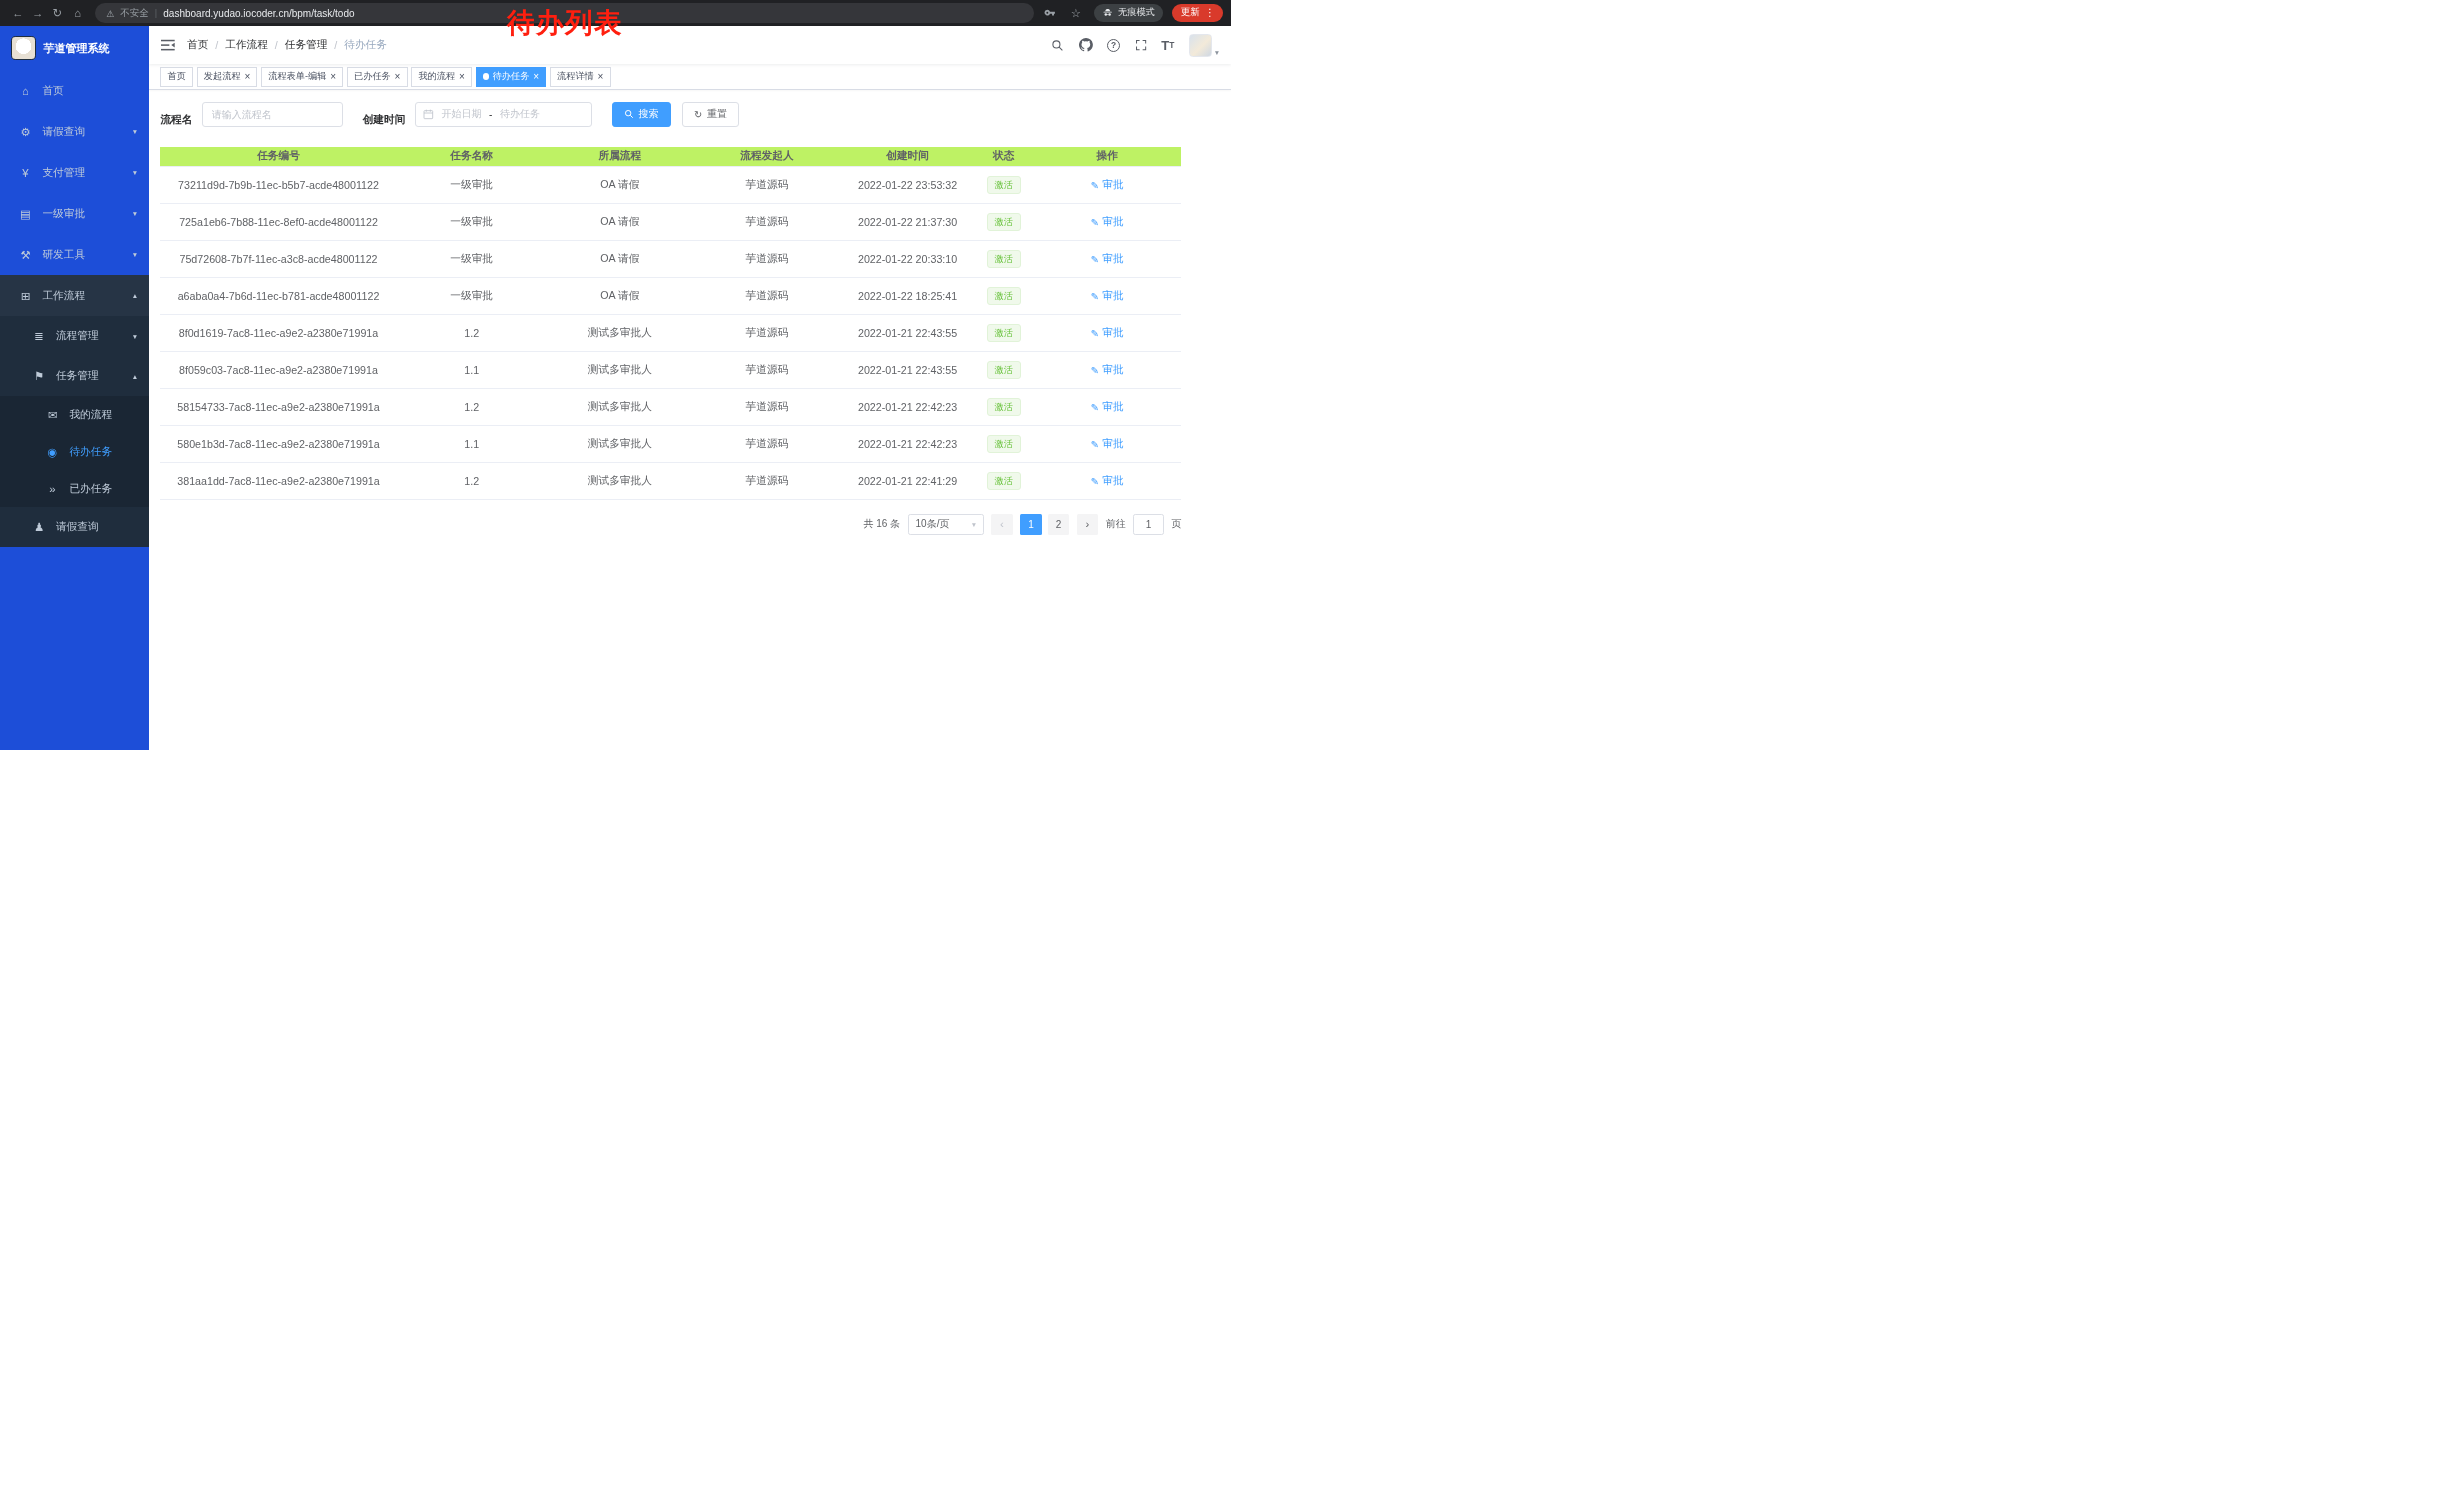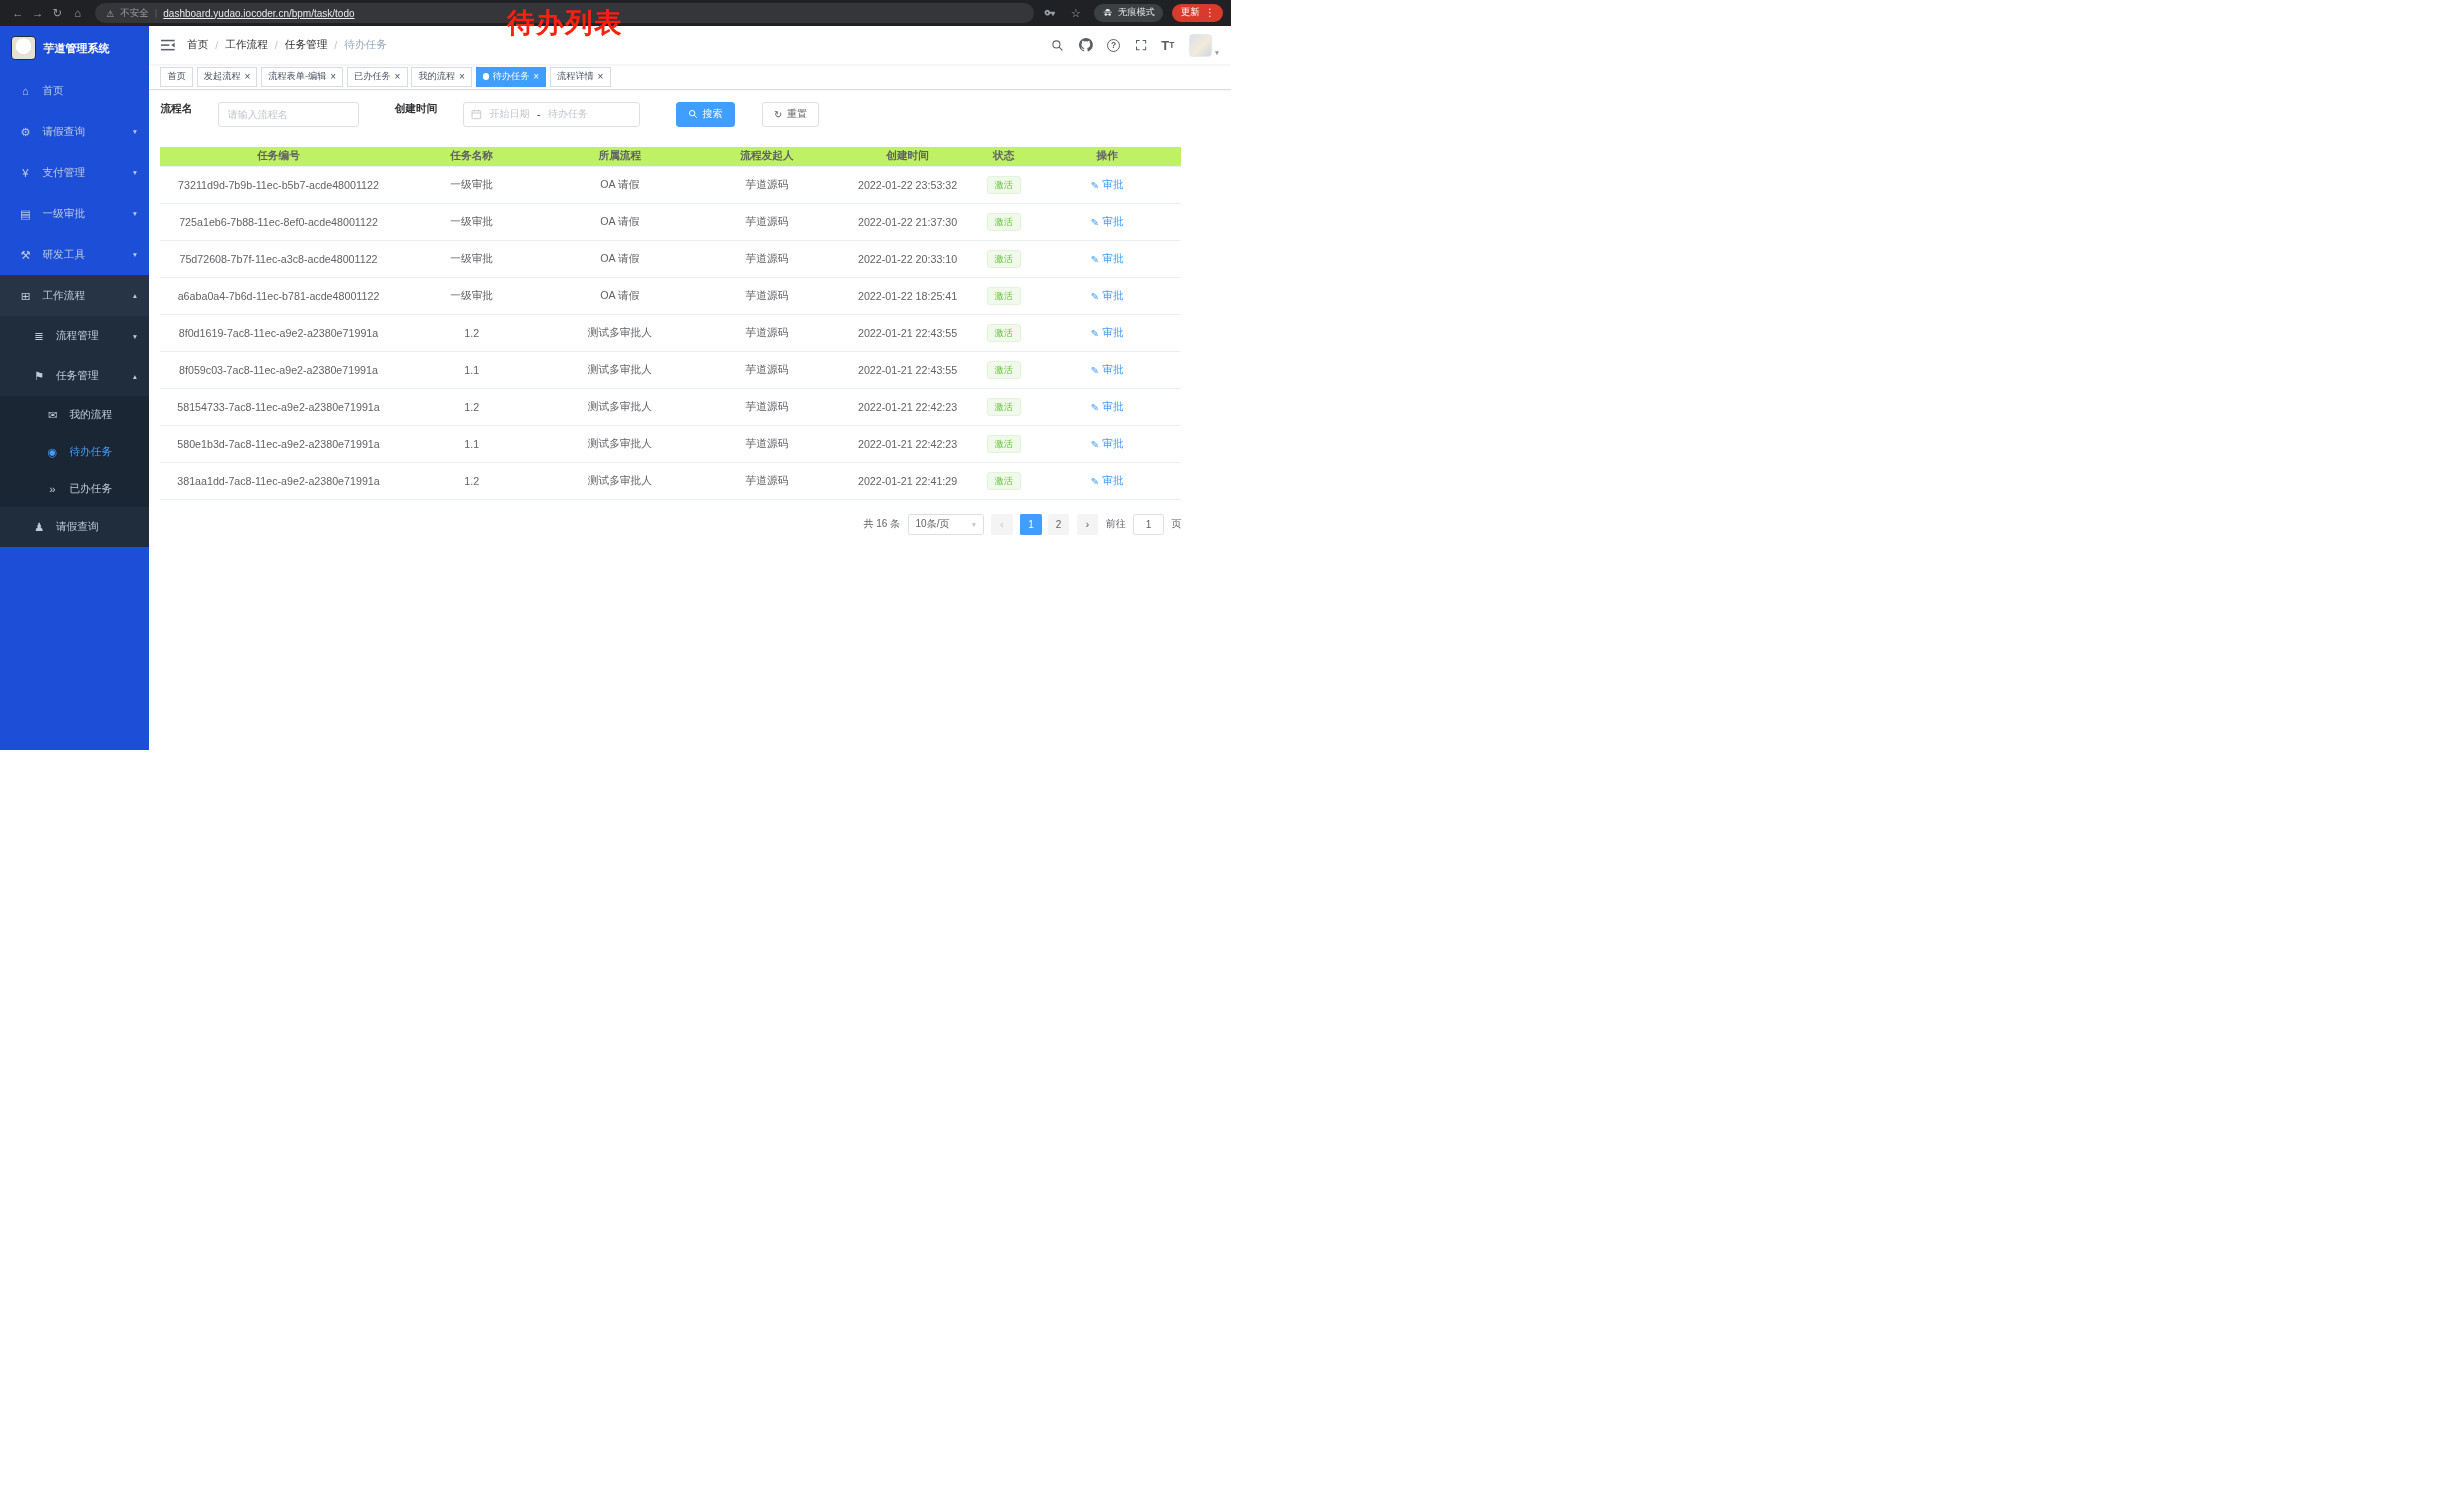--- a/index.html
+++ b/index.html
@@ -8,21 +8,21 @@
     font-family: "Liberation Sans", "DejaVu Sans", sans-serif;
     background: #fff; position: relative; font-size: 10.7px;
   }
 
   
   .chrome { height: 26px; background: #202124; display: flex; align-items: center; padding: 0 7.6px; }
   .nav-ic { color: #9aa0a6; font-size: 11.4px; width: 20px; height: 20px; display: flex; align-items: center; justify-content: center; cursor: pointer; }
   .omnibox { flex: 1; height: 20px; background: #35363a; border-radius: 10.7px; margin: 0 7.6px; display: flex; align-items: center; padding: 0 10.7px; gap: 6.1px; font-size: 9.5px; color: #9aa0a6; cursor: text; }
   .omnibox .warn { font-size: 9.2px; }
   .omnibox .vsep { color: #5f6368; font-size: 9.2px; }
-  .omnibox .url { color: #e8eaed; font-size: 10px; text-decoration: underline; }
+  .omnibox .url { color: #e8eaed; font-size: 10px; }
   .chrome-right { display: flex; align-items: center; gap: 9.2px; }
   .chrome-right .nav-ic { width: 17px; }
   .incog-chip { background: #3c4043; color: #e8eaed; height: 18.3px; border-radius: 9.2px; display: flex; align-items: center; gap: 4.6px; padding: 0 8.4px; font-size: 9.2px; }
   .update-pill { background: #d93a2b; color: #fff; height: 18.3px; border-radius: 10px; display: flex; align-items: center; gap: 5.3px; padding: 0 8.4px; font-size: 9.5px; cursor: pointer; }
   .update-pill .dots { font-size: 10px; }
 
   
   .annotation { position: absolute; left: 507px; top: 4.6px; z-index: 99; color: #ff1f0f; font-size: 27.5px; font-weight: 700; letter-spacing: 1.5px; pointer-events: none; }
 
   
@@ -66,21 +66,21 @@
   .tags-view { height: 26px; display: flex; align-items: center; padding: 0 11.4px; gap: 3.8px; border-bottom: 0.8px solid #d8dce5; box-shadow: 0 0.8px 2.3px rgba(0,0,0,.05); background: #fff; }
   .tag { height: 20px; display: inline-flex; align-items: center; gap: 3.8px; padding: 0 6.1px; border: 0.8px solid #d8dce5; background: #fff; color: #495060; font-size: 9.2px; cursor: pointer; white-space: nowrap; }
   .tag .dot { width: 6.1px; height: 6.1px; border-radius: 50%; background: #fff; }
   .tag.active { background: #409eff; border-color: #409eff; color: #fff; }
   .tag-close { font-size: 10px; line-height: 1; }
 
   
   .content { width: 1021px; margin-left: 11.4px; padding-top: 12.2px; }
 
   
-  .filter-bar { display: flex; align-items: flex-start; margin-bottom: 20px; gap: 16px; }
+  .filter-bar { display: flex; align-items: flex-end; margin-bottom: 20px; }
   .f-label { font-size: 10.7px; font-weight: 700; color: #303133; margin-right: 9.2px; }
   .f-input { width: 141px; height: 24.4px; border: 0.8px solid #dcdfe6; border-radius: 3.1px; padding: 0 9.2px; font-size: 10px; color: #606266; outline: none; margin-right: 20px; font-family: inherit; }
   .f-input::placeholder { color: #c0c4cc; }
   .date-range { width: 177px; height: 24.4px; border: 0.8px solid #dcdfe6; border-radius: 3.1px; display: flex; align-items: center; padding: 0 7.6px; gap: 7.6px; font-size: 10px; margin-right: 20px; cursor: pointer; color: #c0c4cc; }
   .date-range .cal { color: #c0c4cc; display: flex; }
   .date-range .rsep { color: #303133; }
   .btn { height: 24.4px; border-radius: 3.1px; padding: 0 11.4px; font-size: 10px; display: inline-flex; align-items: center; gap: 4.6px; cursor: pointer; font-family: inherit; }
   .btn-primary { background: #409eff; border: 0.8px solid #409eff; color: #fff; margin-right: 10.7px; }
   .btn-plain { background: #fff; border: 0.8px solid #dcdfe6; color: #606266; }
   .btn .ic { display: flex; align-items: center; font-size: 10px; }

